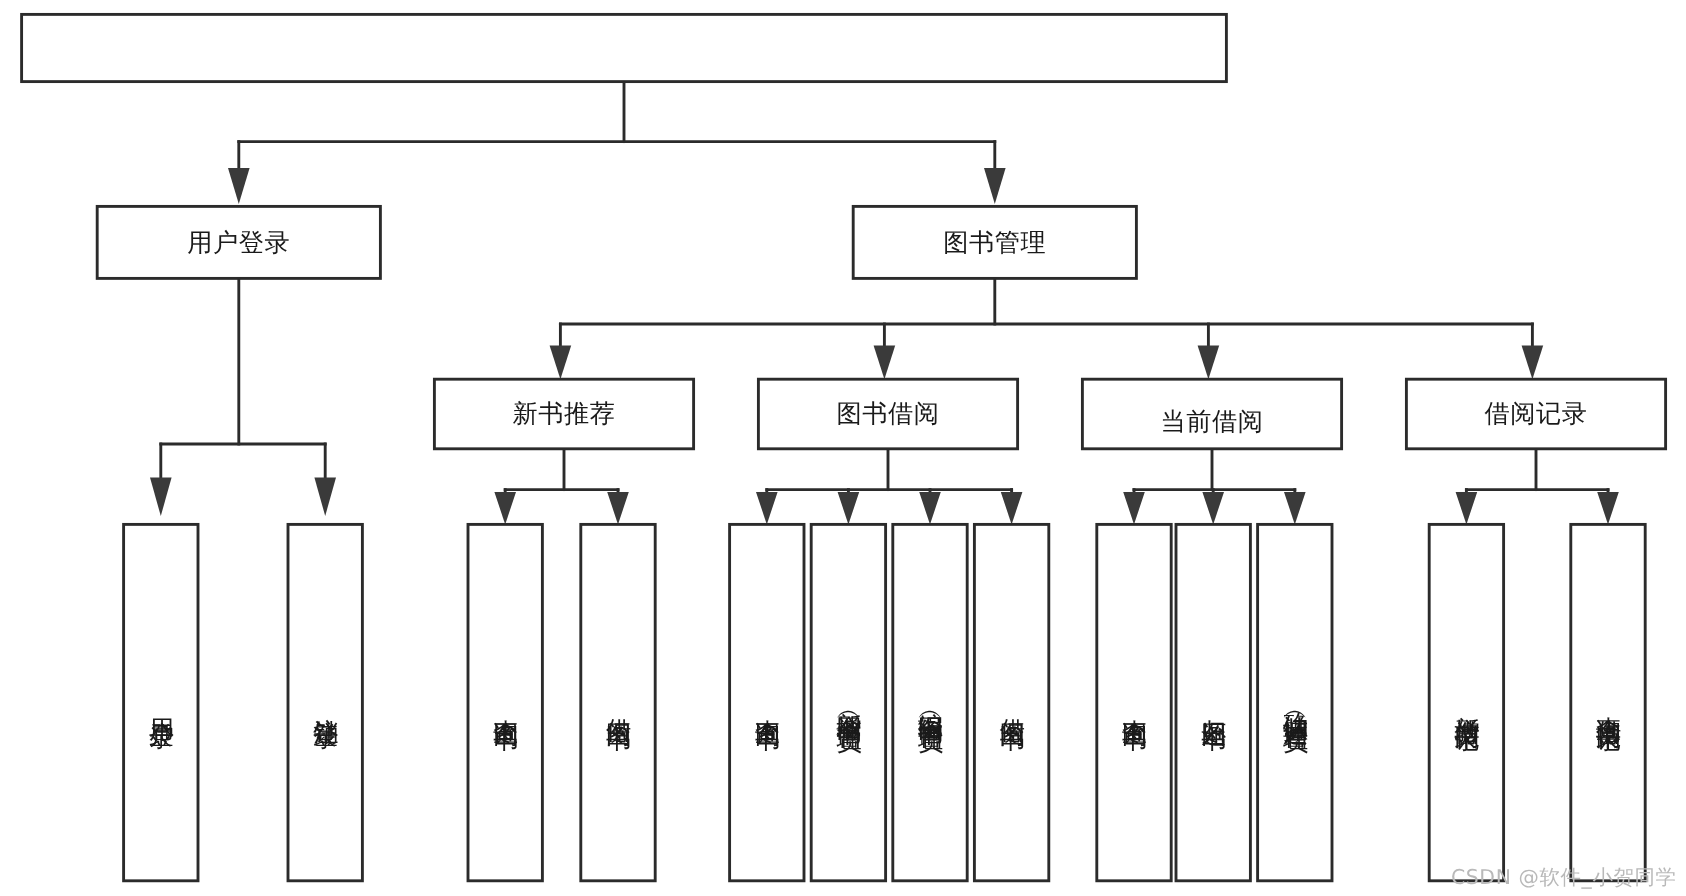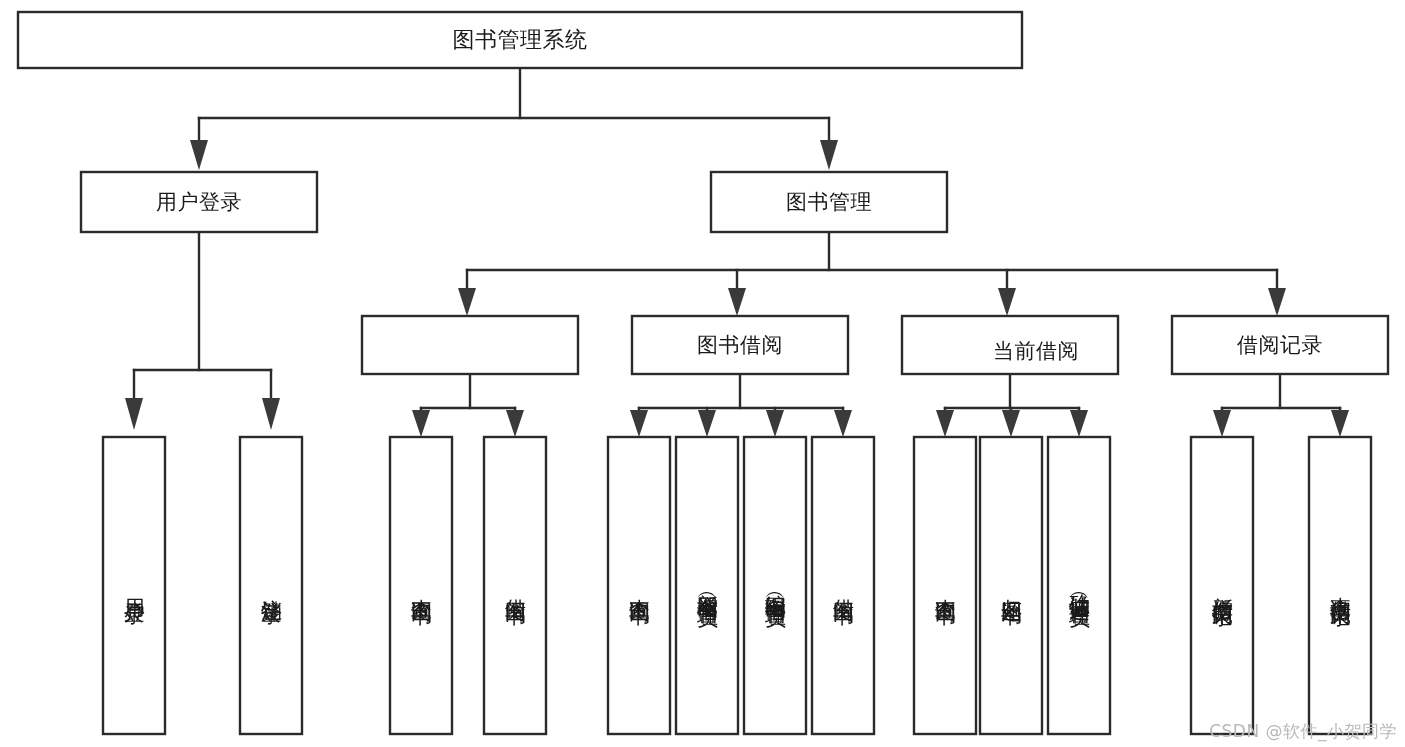--- a/index.html
+++ b/index.html
@@ -175,27 +175,27 @@
 
       <rect class="node-rect" x="914" y="437" width="62" height="297"></rect>
       <rect class="node-rect" x="980" y="437" width="62" height="297"></rect>
       <rect class="node-rect" x="1048" y="437" width="62" height="297"></rect>
 
       <rect class="node-rect" x="1191" y="437" width="62" height="297"></rect>
       <rect class="node-rect" x="1309" y="437" width="62" height="297"></rect>
     </g>
   </svg>
 
-  <div class="node-label horizontal title" style="left:18px; top:12px; width:1004px; height:56px;">图书管理系统</div>
 
   <div class="node-label horizontal" style="left:81px; top:172px; width:236px; height:60px;">用户登录</div>
   <div class="node-label horizontal" style="left:711px; top:172px; width:236px; height:60px;">图书管理</div>
 
+  <div class="node-label horizontal" style="left:362px; top:316px; width:216px; height:58px;">新书推荐</div>
   <div class="node-label horizontal" style="left:632px; top:316px; width:216px; height:58px;text-align:right;">图书借阅</div>
-  <div class="node-label horizontal" style="left:902px; top:316px; width:216px; height:70px;margin-left:26px;">当前借阅</div>
+  <div class="node-label horizontal" style="left:902px; top:316px; width:216px; height:70px;">当前借阅</div>
   <div class="node-label horizontal" style="left:1172px; top:316px; width:216px; height:58px;border-radius:24px;">借阅记录</div>
 
   <div class="node-label vertical" style="left:103px; top:437px; width:62px; height:297px;">用户登录</div>
   <div class="node-label vertical" style="left:240px; top:437px; width:62px; height:297px;">注销登录</div>
 
   <div class="node-label vertical" style="left:390px; top:437px; width:62px; height:297px;">查询图书</div>
   <div class="node-label vertical" style="left:484px; top:437px; width:62px; height:297px;">借阅图书</div>
 
   <div class="node-label vertical" style="left:608px; top:437px; width:62px; height:297px;">查询图书</div>
   <div class="node-label vertical" style="left:676px; top:437px; width:62px; height:297px;">新增图书（管理员）</div>

